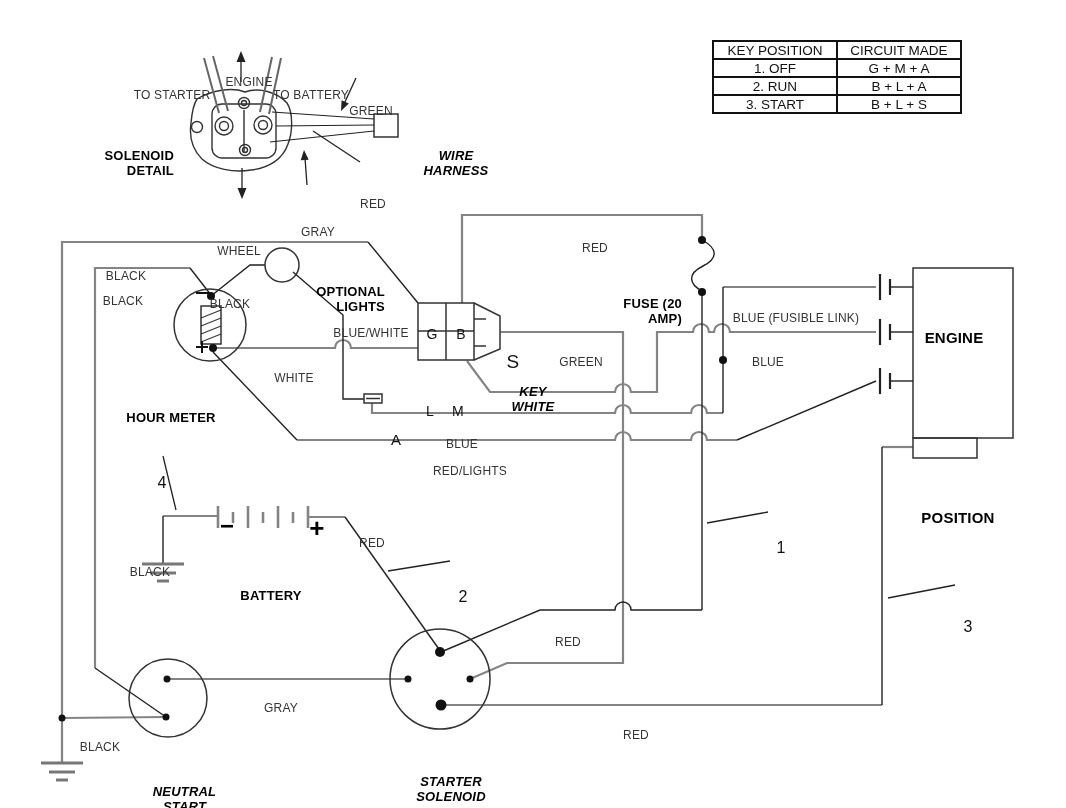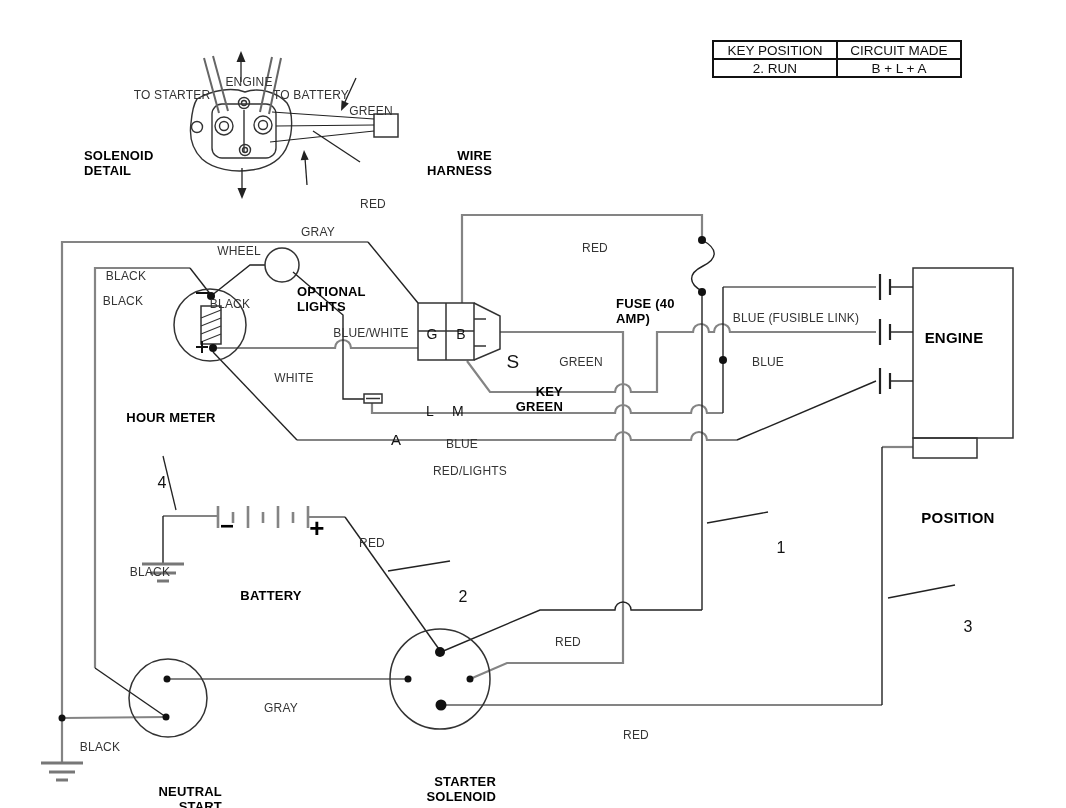--- a/index.html
+++ b/index.html
@@ -2,22 +2,22 @@
 <html><head>
 <meta charset="utf-8">
 <style>
   html,body{margin:0;padding:0;background:#fff;}
   #page{position:relative;width:1066px;height:808px;background:#fff;overflow:hidden;
         font-family:"Liberation Sans",sans-serif;}
   #diagram-svg{position:absolute;left:0;top:0;}
   .lbl{position:absolute;font-size:12px;color:#343434;white-space:nowrap;
        transform:translate(-50%,-50%);letter-spacing:.2px;margin-top:40px;}
   .lbl.bold{font-weight:bold;color:#000;font-size:13px;}
-  .lbl.wrap{white-space:normal;text-align:left;line-height:1.15;}
-  .lbl.leftal{transform:translate(0,-50%);text-align:right;}
+  .lbl.wrap{white-space:normal;text-align:right;line-height:1.15;}
+  .lbl.leftal{transform:translate(0,-50%);text-align:center;font-style:italic;}
   .lbl.t14{font-size:14px;}
   .lbl.t15{font-size:15px;}
   .lbl.t16{font-size:16px;color:#111;}
   .lbl.t19{font-size:19px;}
   .lbl.sign{font-weight:bold;color:#000;}
   #key-table{position:absolute;left:712px;top:40px;width:250px;border-collapse:collapse;
              table-layout:fixed;padding-left:24px;}
   #key-table td,#key-table th{border:2px solid #111;font-weight:normal;font-size:13.5px;
              color:#111;text-align:center;height:16px;padding:0;font-family:"Liberation Sans",sans-serif;}
 </style>
@@ -208,25 +208,25 @@
 <div class="lbl" style="left:371px;top:293px">BLUE/WHITE</div>
 <div class="lbl" style="left:294px;top:338px">WHITE</div>
 <div class="lbl bold" style="left:171px;top:377px">HOUR METER</div>
 
 <div class="lbl t14" style="left:432px;top:294px;color:#111">G</div>
 <div class="lbl t14" style="left:461px;top:294px;color:#111">B</div>
 <div class="lbl t14" style="left:430px;top:371px;color:#111">L</div>
 <div class="lbl t14" style="left:458px;top:371px;color:#111">M</div>
 <div class="lbl t19" style="left:513px;top:322px;color:#111">S</div>
 <div class="lbl t15" style="left:396px;top:399px;color:#111">A</div>
-<div class="lbl bold wrap leftal" style="left:503px;top:360px;width:60px">KEY GREEN</div>
+<div class="lbl bold wrap leftal" style="left:503px;top:360px;width:60px">KEY WHITE</div>
 
 <div class="lbl" style="left:595px;top:208px">RED</div>
 <div class="lbl" style="left:581px;top:322px">GREEN</div>
-<div class="lbl bold wrap" style="left:649px;top:272px;width:66px">FUSE (40 AMP)</div>
+<div class="lbl bold wrap" style="left:649px;top:272px;width:66px">FUSE (20 AMP)</div>
 <div class="lbl" style="left:768px;top:322px">BLUE</div>
 <div class="lbl" style="left:796px;top:278px">BLUE (FUSIBLE LINK)</div>
 <div class="lbl" style="left:462px;top:404px">BLUE</div>
 <div class="lbl" style="left:470px;top:431px">RED/LIGHTS</div>
 <div class="lbl bold t15" style="left:954px;top:297px">ENGINE</div>
 <div class="lbl bold t15" style="left:958px;top:477px">POSITION</div>
 
 <div class="lbl sign" style="left:227px;top:486px;font-size:24px">−</div>
 <div class="lbl sign" style="left:317px;top:488px;font-size:26px">+</div>
 <div class="lbl" style="left:372px;top:503px">RED</div>
@@ -245,19 +245,27 @@
 <div class="lbl bold wrap leftal" style="left:147px;top:760px;width:75px">NEUTRAL START</div>
 <div class="lbl bold wrap leftal" style="left:406px;top:750px;width:90px">STARTER SOLENOID</div>
 
 <table id="key-table">
   <tbody>
         <tr>
     <th>KEY POSITION</th>
     <th>CIRCUIT MADE</th>
   </tr>
   <tr>
+    <td>1. OFF</td>
+    <td>G + M + A</td>
+  </tr>
+  <tr>
     <td>2. RUN</td>
     <td>B + L + A</td>
   </tr>
+  <tr>
+    <td>3. START</td>
+    <td>B + L + S</td>
+  </tr>
 </tbody>
     </table>
 
 </div>
 
 </body></html>

